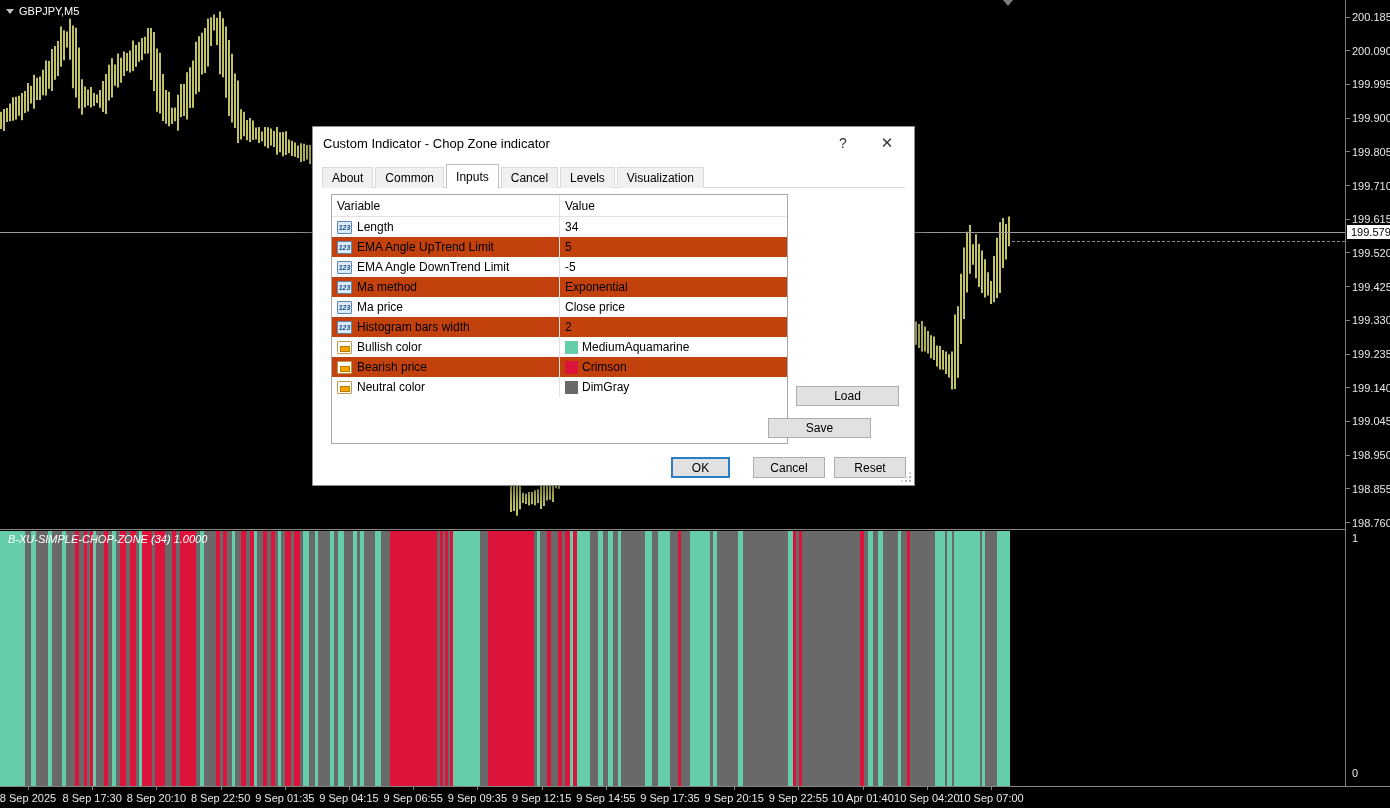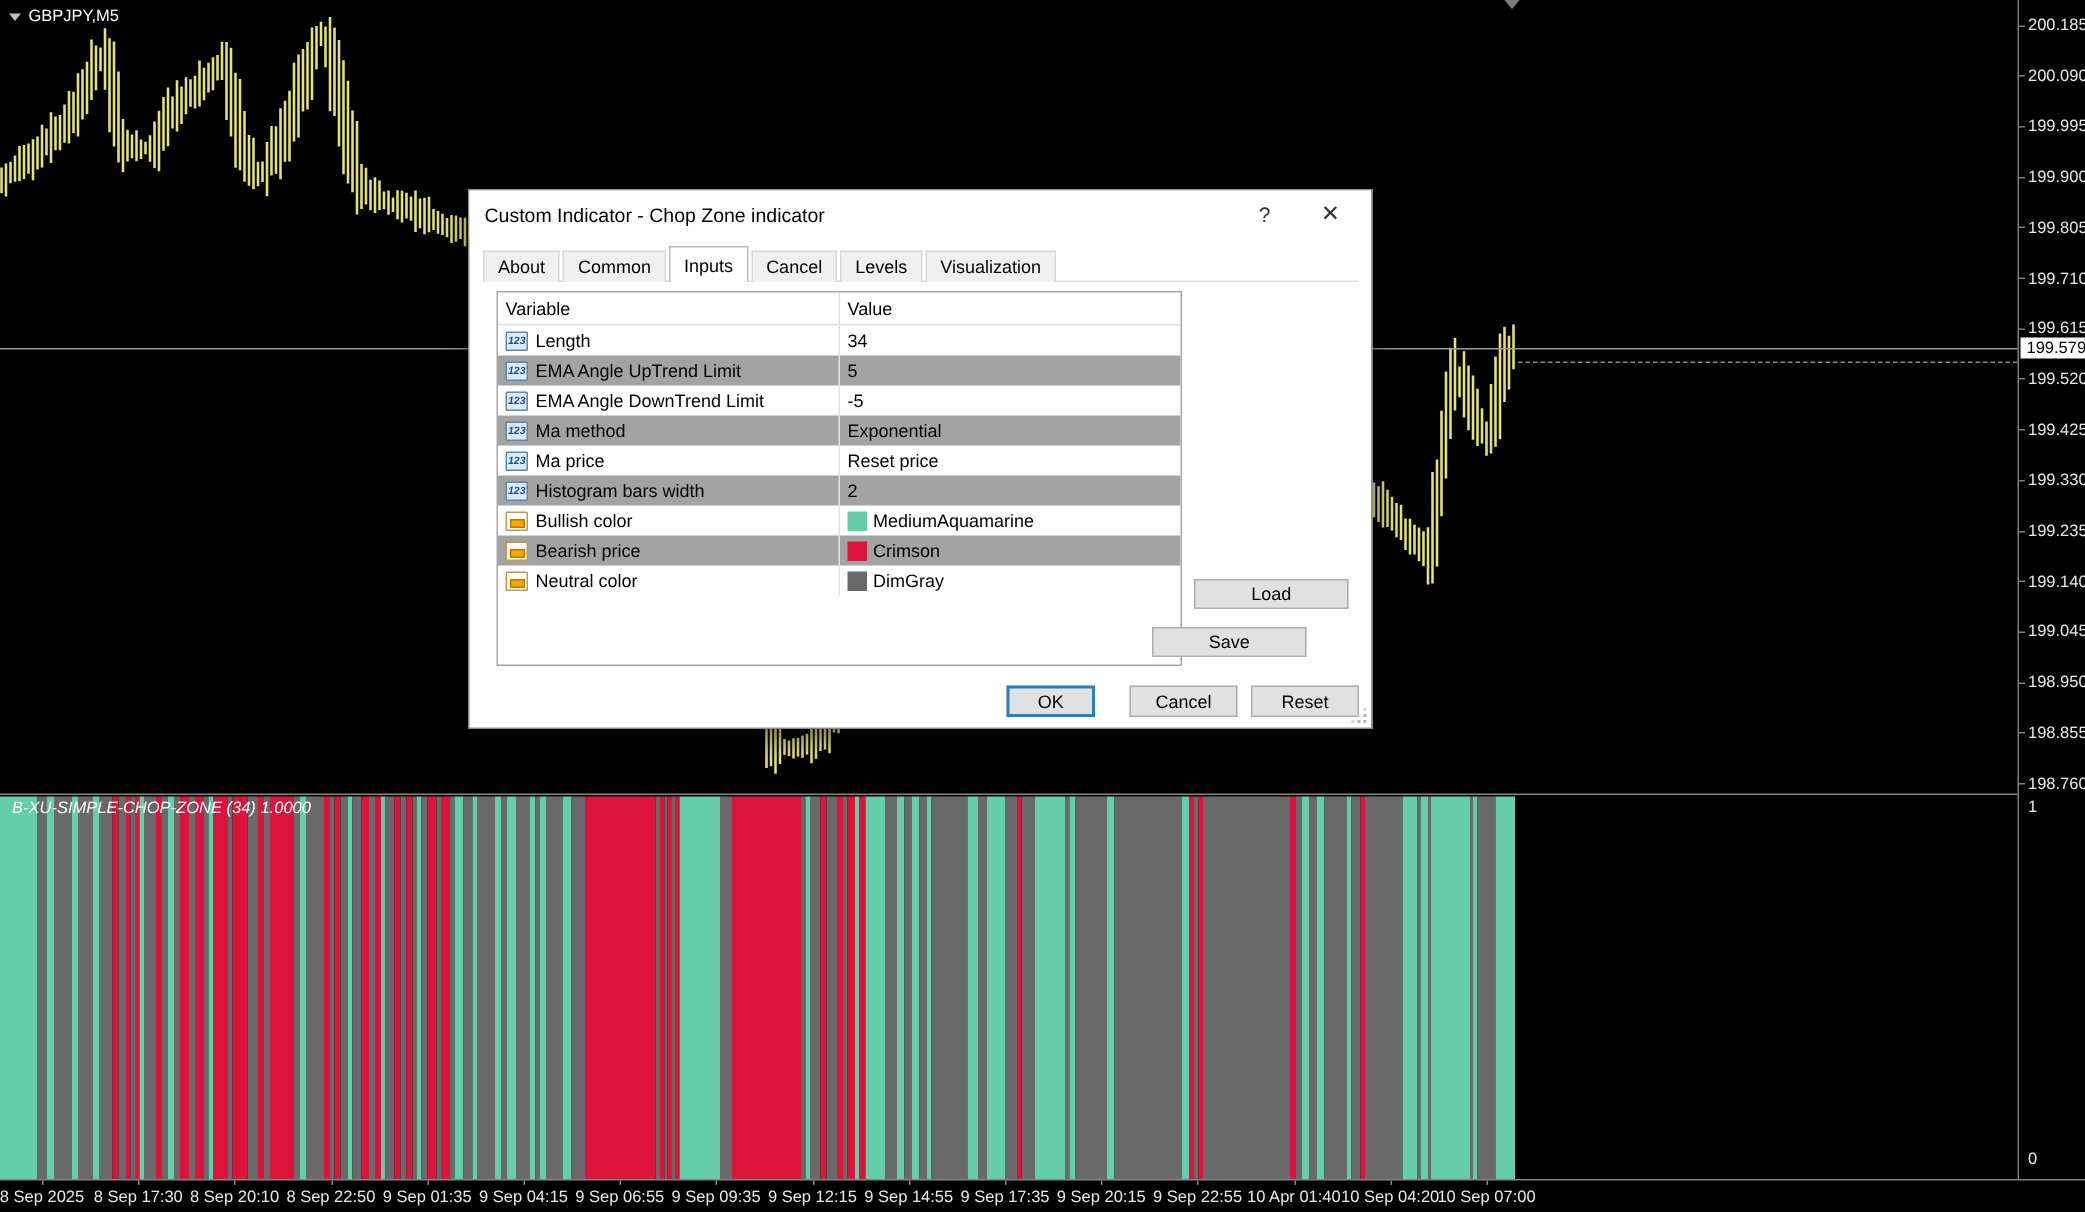--- a/index.html
+++ b/index.html
@@ -44,21 +44,21 @@
   .help-btn  { right:56px; }
   .close-btn { right:12px; font-size:15px; }
 
   .tabbar { position:absolute; left:9px; right:9px; top:38px; height:23px; display:flex; align-items:flex-end; border-bottom:1px solid #d9d9d9; }
   .tab { border:1px solid #d9d9d9; border-bottom:none; background:#f0f0f0; padding:3px 9px 3px; margin-right:2px; margin-bottom:-1px; font-size:12px; }
   .tab.active { background:#fff; padding-top:5px; padding-bottom:4px; border-color:#bfbfbf; }
 
   .param-table { position:absolute; left:18px; top:67px; width:457px; height:250px; border:1px solid #a8a8a8; background:#fff; overflow:hidden; }
   .p-row { display:flex; height:20px; align-items:center; }
   .p-row.head { height:22px; border-bottom:1px solid #e2e2e2; }
-  .p-row.alt { background:#a3a3a3; }
+  .p-row.alt { background:#c2410c; }
   .p-cell-name { width:228px; display:flex; align-items:center; gap:5px; padding-left:5px; border-right:1px solid #e2e2e2; height:100%; }
   .p-cell-value { flex:1; display:flex; align-items:center; gap:4px; padding-left:5px; height:100%; }
   .icon-num { width:15px; height:13px; background:#dbeaf9; border:1px solid #5b87b0; border-radius:1px; color:#1a4f8a; font-size:7px; font-style:italic; font-weight:bold; line-height:11px; text-align:center; flex:none; }
   .icon-col { width:15px; height:13px; background:#fff; border:1px solid #c09a45; border-radius:1px; position:relative; flex:none; }
   .icon-col::after { content:""; position:absolute; left:2px; top:4px; width:8px; height:4px; background:#f5a800; border:1px solid #c07800; }
   .swatch { width:13px; height:13px; flex:none; }
 
   .win-btn { position:absolute; background:#e1e1e1; border:1px solid #adadad; font-size:12px; text-align:center; font-family:"Liberation Sans", sans-serif; color:#000; }
   .btn-load  { left:483px; top:259px; width:103px; height:20px; }
   .btn-save  { left:455px; top:291px; width:103px; height:20px; }
@@ -356,21 +356,21 @@
 <div class="p-cell-value">
           <span>Exponential</span>
         </div>
       </div>
       <div class="p-row">
         <div class="p-cell-name">
           <span class="icon-num">123</span>
           <span>Ma price</span>
         </div>
 <div class="p-cell-value">
-          <span>Reset price</span>
+          <span>Close price</span>
         </div>
       </div>
       <div class="p-row alt">
         <div class="p-cell-name">
           <span class="icon-num">123</span>
           <span>Histogram bars width</span>
         </div>
 <div class="p-cell-value">
           <span>2</span>
         </div>

